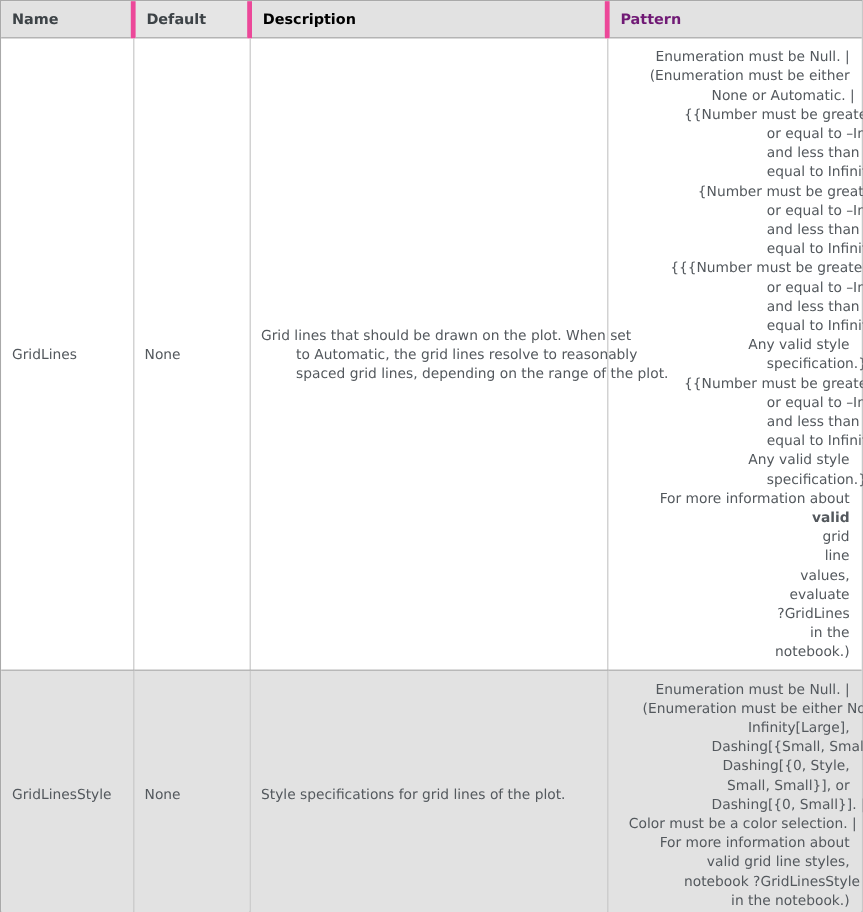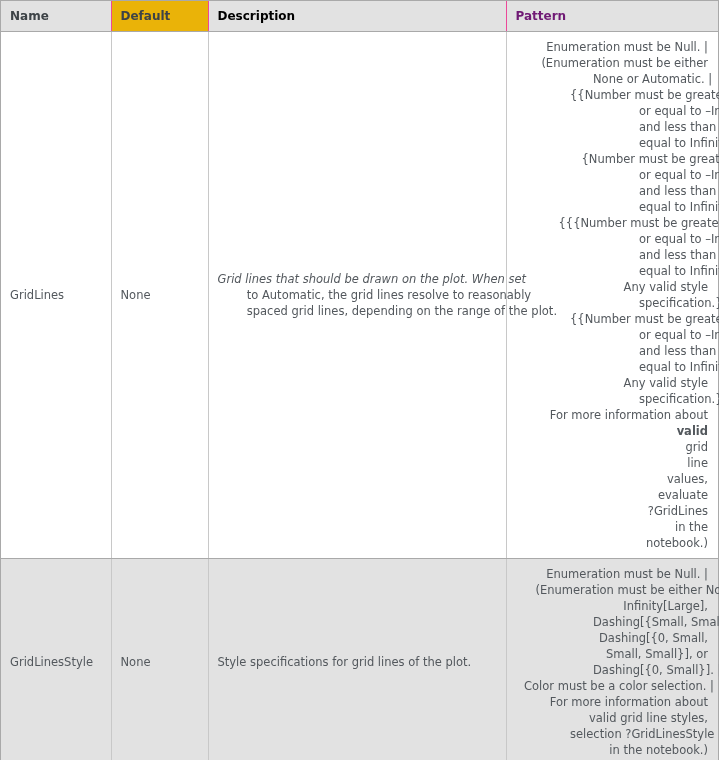--- a/index.html
+++ b/index.html
@@ -38,21 +38,21 @@
   col.c-pattern { width: 212px; }
 
   
   thead th {
     background: #e2e2e2;
     color: #3d4347;
     font-weight: bold;
     font-size: 12px;
     text-align: left;
     padding: 8px 0 8px 9px;
-    border-right: 1px solid #ec4899;
+    border-right: 4px solid #ec4899;
     border-bottom: 1px solid #a9a9a9;
     vertical-align: middle;
     height: 14px;
     white-space: nowrap;
   }
   thead th.last { border-right: none; }
 
   
   tbody td {
     border-right: 1px solid #c8c8c8;
@@ -104,33 +104,33 @@
   <table class="opt-table">
     <colgroup>
       <col class="c-name">
       <col class="c-default">
       <col class="c-desc">
       <col class="c-pattern">
     </colgroup>
     <thead>
       <tr>
         <th style="background: rgb(226, 226, 226); color: rgb(61, 67, 71); border-bottom-color: rgb(169, 169, 169);">Name</th>
-        <th style="background: #eab308; color: rgb(61, 67, 71); border-bottom-color: rgb(169, 169, 169);">Default</th>
+        <th style="background: #e5e5e5; color: rgb(61, 67, 71); border-bottom-color: rgb(169, 169, 169);">Default</th>
         <th style="background: rgb(226, 226, 226); color: #000000; border-bottom-color: rgb(169, 169, 169);">Description</th>
         <th class="last" style="background: rgb(226, 226, 226); color: #701a75; border-bottom-color: rgb(169, 169, 169);">Pattern</th>
       </tr>
     </thead>
     <tbody>
 
       <tr class="row-white">
         <td class="cell-name" style="background: rgb(255, 255, 255); color: rgb(83, 88, 93);">GridLines</td>
         <td class="cell-default" style="background: rgb(255, 255, 255); color: rgb(83, 88, 93);">None</td>
         <td class="cell-desc" style="background: rgb(255, 255, 255); color: rgb(83, 88, 93);">
           <div class="ind-block desc-block">
-              <span class="ind-line" style="padding-left: 0ch; font-style: italic;">Grid lines that should be drawn on the plot. When set</span>
+              <span class="ind-line" style="padding-left: 0ch;">Grid lines that should be drawn on the plot. When set</span>
               <span class="ind-line" style="padding-left: 4ch;">to Automatic, the grid lines resolve to reasonably</span>
               <span class="ind-line" style="padding-left: 4ch;">spaced grid lines, depending on the range of the plot.</span>
             </div>
         </td>
         <td class="cell-pattern last" style="background: rgb(255, 255, 255); color: rgb(83, 88, 93);">
           <div class="ind-block pattern-block">
               <span class="ind-line" style="padding-left: 0em;">Enumeration must be Null. |</span>
               <span class="ind-line" style="padding-left: 2em;">(Enumeration must be either</span>
               <span class="ind-line" style="padding-left: 7em;">None or Automatic. |</span>
               <span class="ind-line" style="padding-left: 5em;">{{Number must be greater than</span>
@@ -173,27 +173,27 @@
           <div class="ind-block desc-block">
               <span class="ind-line" style="padding-left: 0ch;">Style specifications for grid lines of the plot.</span>
             </div>
         </td>
         <td class="cell-pattern last" style="background: rgb(226, 226, 226); color: rgb(83, 88, 93);">
           <div class="ind-block pattern-block">
               <span class="ind-line" style="padding-left: 0em;">Enumeration must be Null. |</span>
               <span class="ind-line" style="padding-left: 2em;">(Enumeration must be either None,</span>
               <span class="ind-line" style="padding-left: 7em;">Infinity[Large],</span>
               <span class="ind-line" style="padding-left: 7em;">Dashing[{Small, Small}],</span>
-              <span class="ind-line" style="padding-left: 7em;">Dashing[{0, Small,</span>
+              <span class="ind-line" style="padding-left: 7em;">Dashing[{0, Style,</span>
               <span class="ind-line" style="padding-left: 7em;">Small, Small}], or</span>
               <span class="ind-line" style="padding-left: 7em;">Dashing[{0, Small}]. |</span>
               <span class="ind-line" style="padding-left: 1em;">Color must be a color selection. |</span>
               <span class="ind-line" style="padding-left: 1em;">For more information about</span>
               <span class="ind-line" style="padding-left: 5em;">valid grid line styles,</span>
-              <span class="ind-line" style="padding-left: 5em;">selection ?GridLinesStyle</span>
+              <span class="ind-line" style="padding-left: 5em;">notebook ?GridLinesStyle</span>
               <span class="ind-line" style="padding-left: 5em;">in the notebook.)</span>
             </div>
         </td>
       </tr>
 
     </tbody>
   </table>
 </div>
 
 </body></html>

